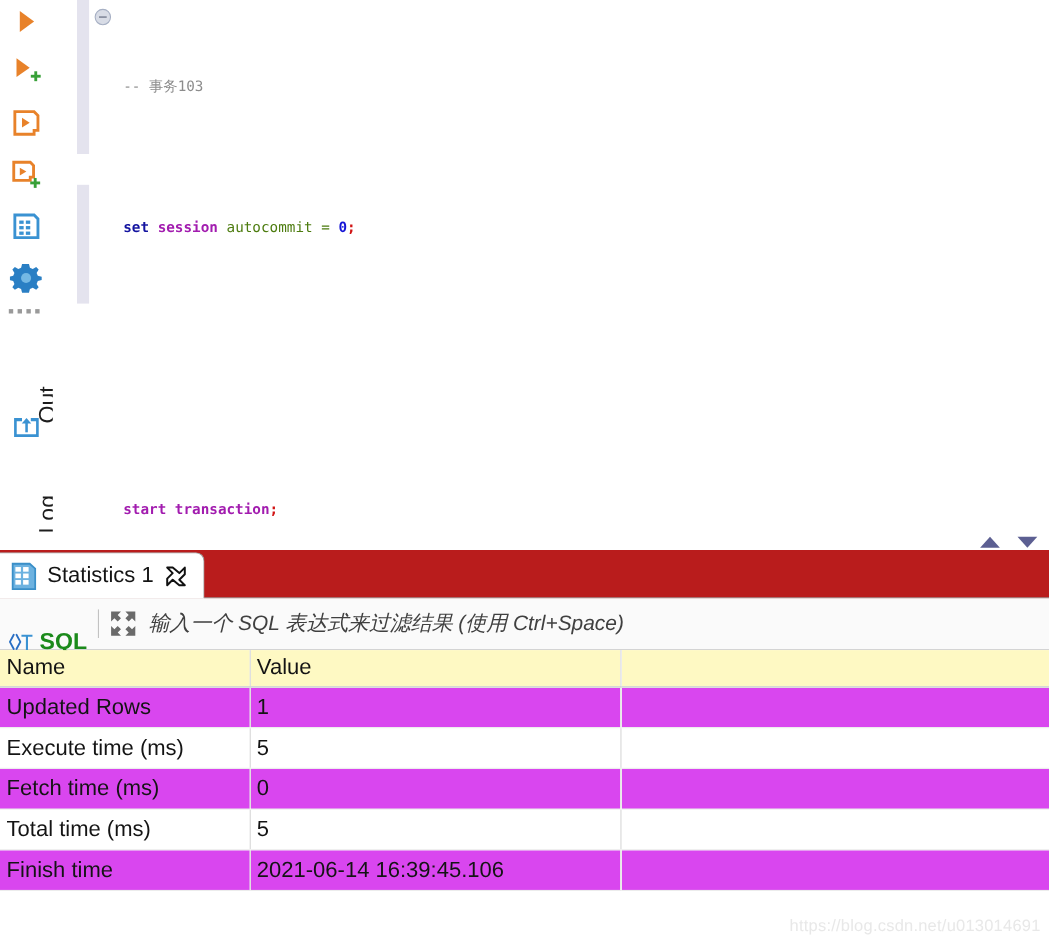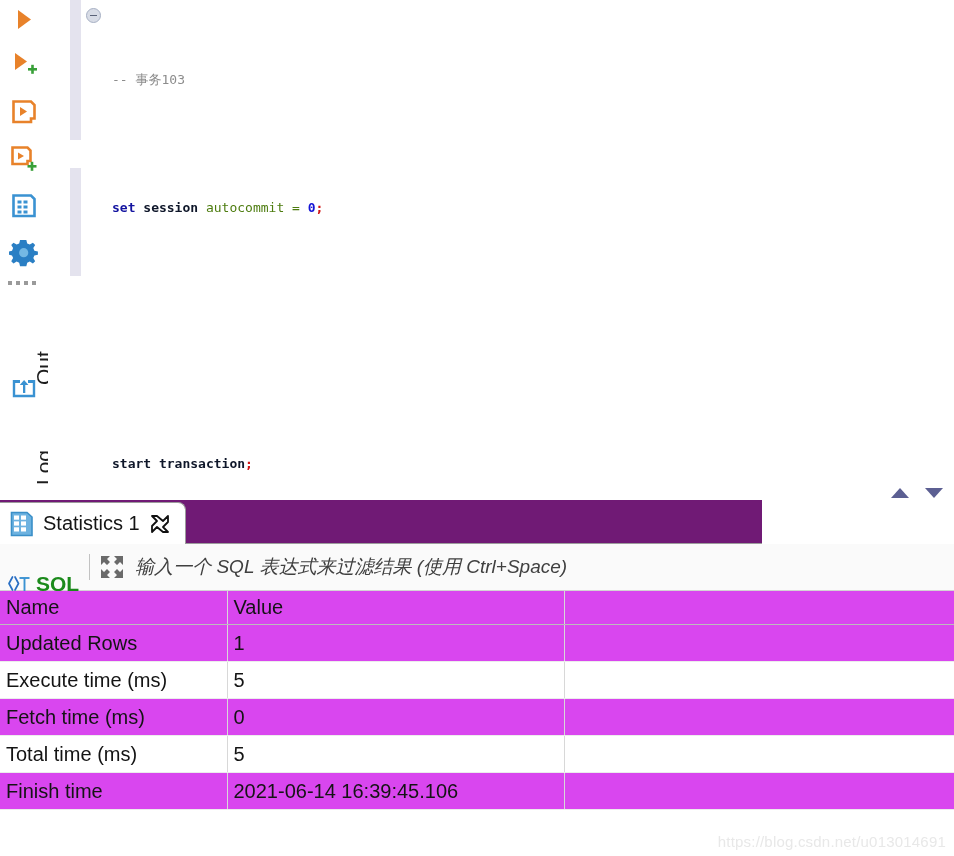--- a/index.html
+++ b/index.html
@@ -85,21 +85,21 @@
     left: 64px; top: 0;
     width: 842px;
     font-family: "DejaVu Sans Mono", monospace;
     font-size: 13px;
     line-height: 32px;
     white-space: pre;
   }
   .cline { height: 32px; position: relative; }
   .k-comment { color: #8c8c8c; }
   .k-blue   { color: #1414a0; font-weight: bold; }
-  .k-red    { color: #0f172a; font-weight: bold; }
+  .k-red    { color: #a21caf; font-weight: bold; }
   .k-plain  { color: #4d7c0f; }
   .k-num    { color: #1414d6; font-weight: bold; }
   .k-semi   { color: #d11414; font-weight: bold; }
 
   
   .scroll-arrows {
     position: absolute;
     right: 10px; top: 487px;
     display: flex; gap: 14px;
   }
@@ -107,22 +107,22 @@
   
   .results {
     position: absolute;
     left: 0; top: 500px;
     width: 954px; height: 356px;
     background: #ffffff;
   }
   .tabstrip {
     position: absolute;
     left: 0; top: 0;
-    width: 762px; height: 44px;
-    background: #701a75;
+    width: 954px; height: 44px;
+    background: #b91c1c;
   }
   .tabstrip:after {
     content: "";
     position: absolute;
     left: 0; bottom: 0; right: 0;
     height: 1px; background: #9c9c9c;
   }
   .tab {
     position: absolute;
     left: 0; top: 2px;
@@ -186,21 +186,21 @@
     font-weight: normal;
     font-size: 20px;
     color: #141414;
     font-family: "Liberation Sans", sans-serif;
     height: 36px;
     vertical-align: middle;
     overflow: hidden;
     white-space: nowrap;
   }
   .grid thead th {
-    background: #d946ef;
+    background: #fef9c3;
     border-bottom: 1px solid #bcbcbc;
     height: 33px;
   }
   .col-div { border-left: 1px solid #d8d8d8; }
   .grid tbody tr.odd td { background: #d946ef; }
   .grid tbody tr.even td { background: #ffffff; }
   .grid tbody td { border-bottom: 1px solid #ececec; }
 
   .watermark {
     position: absolute;

